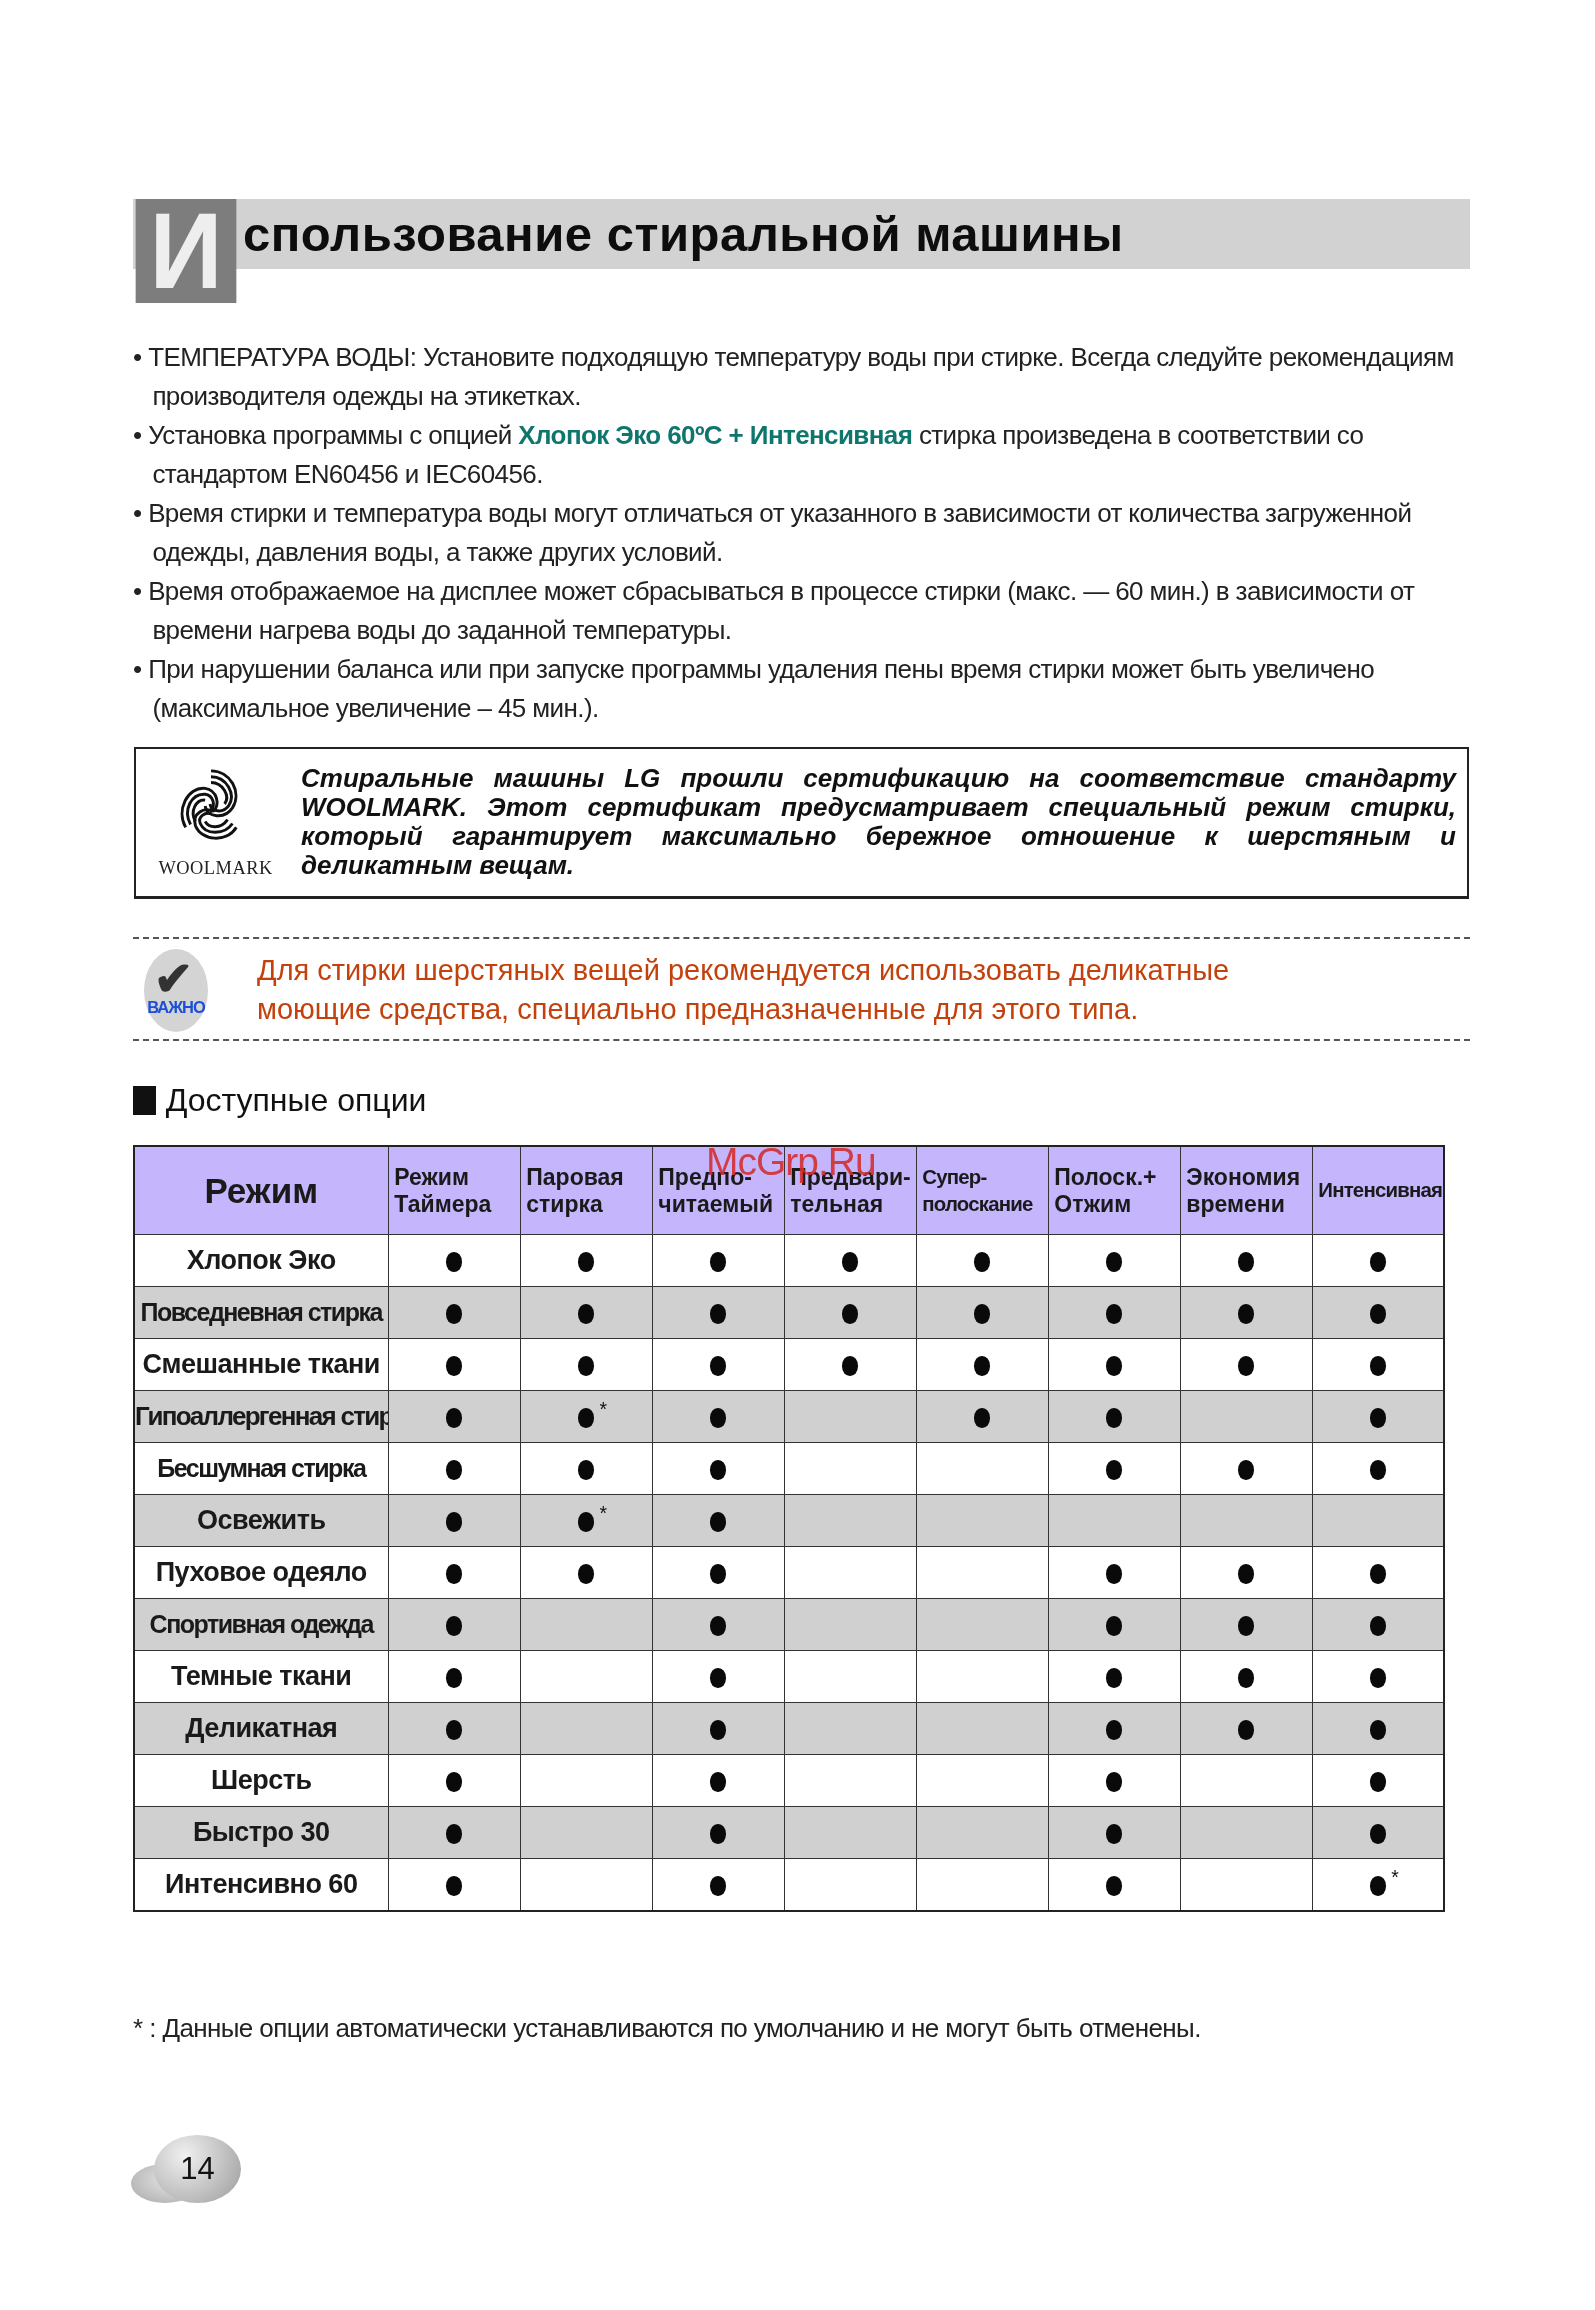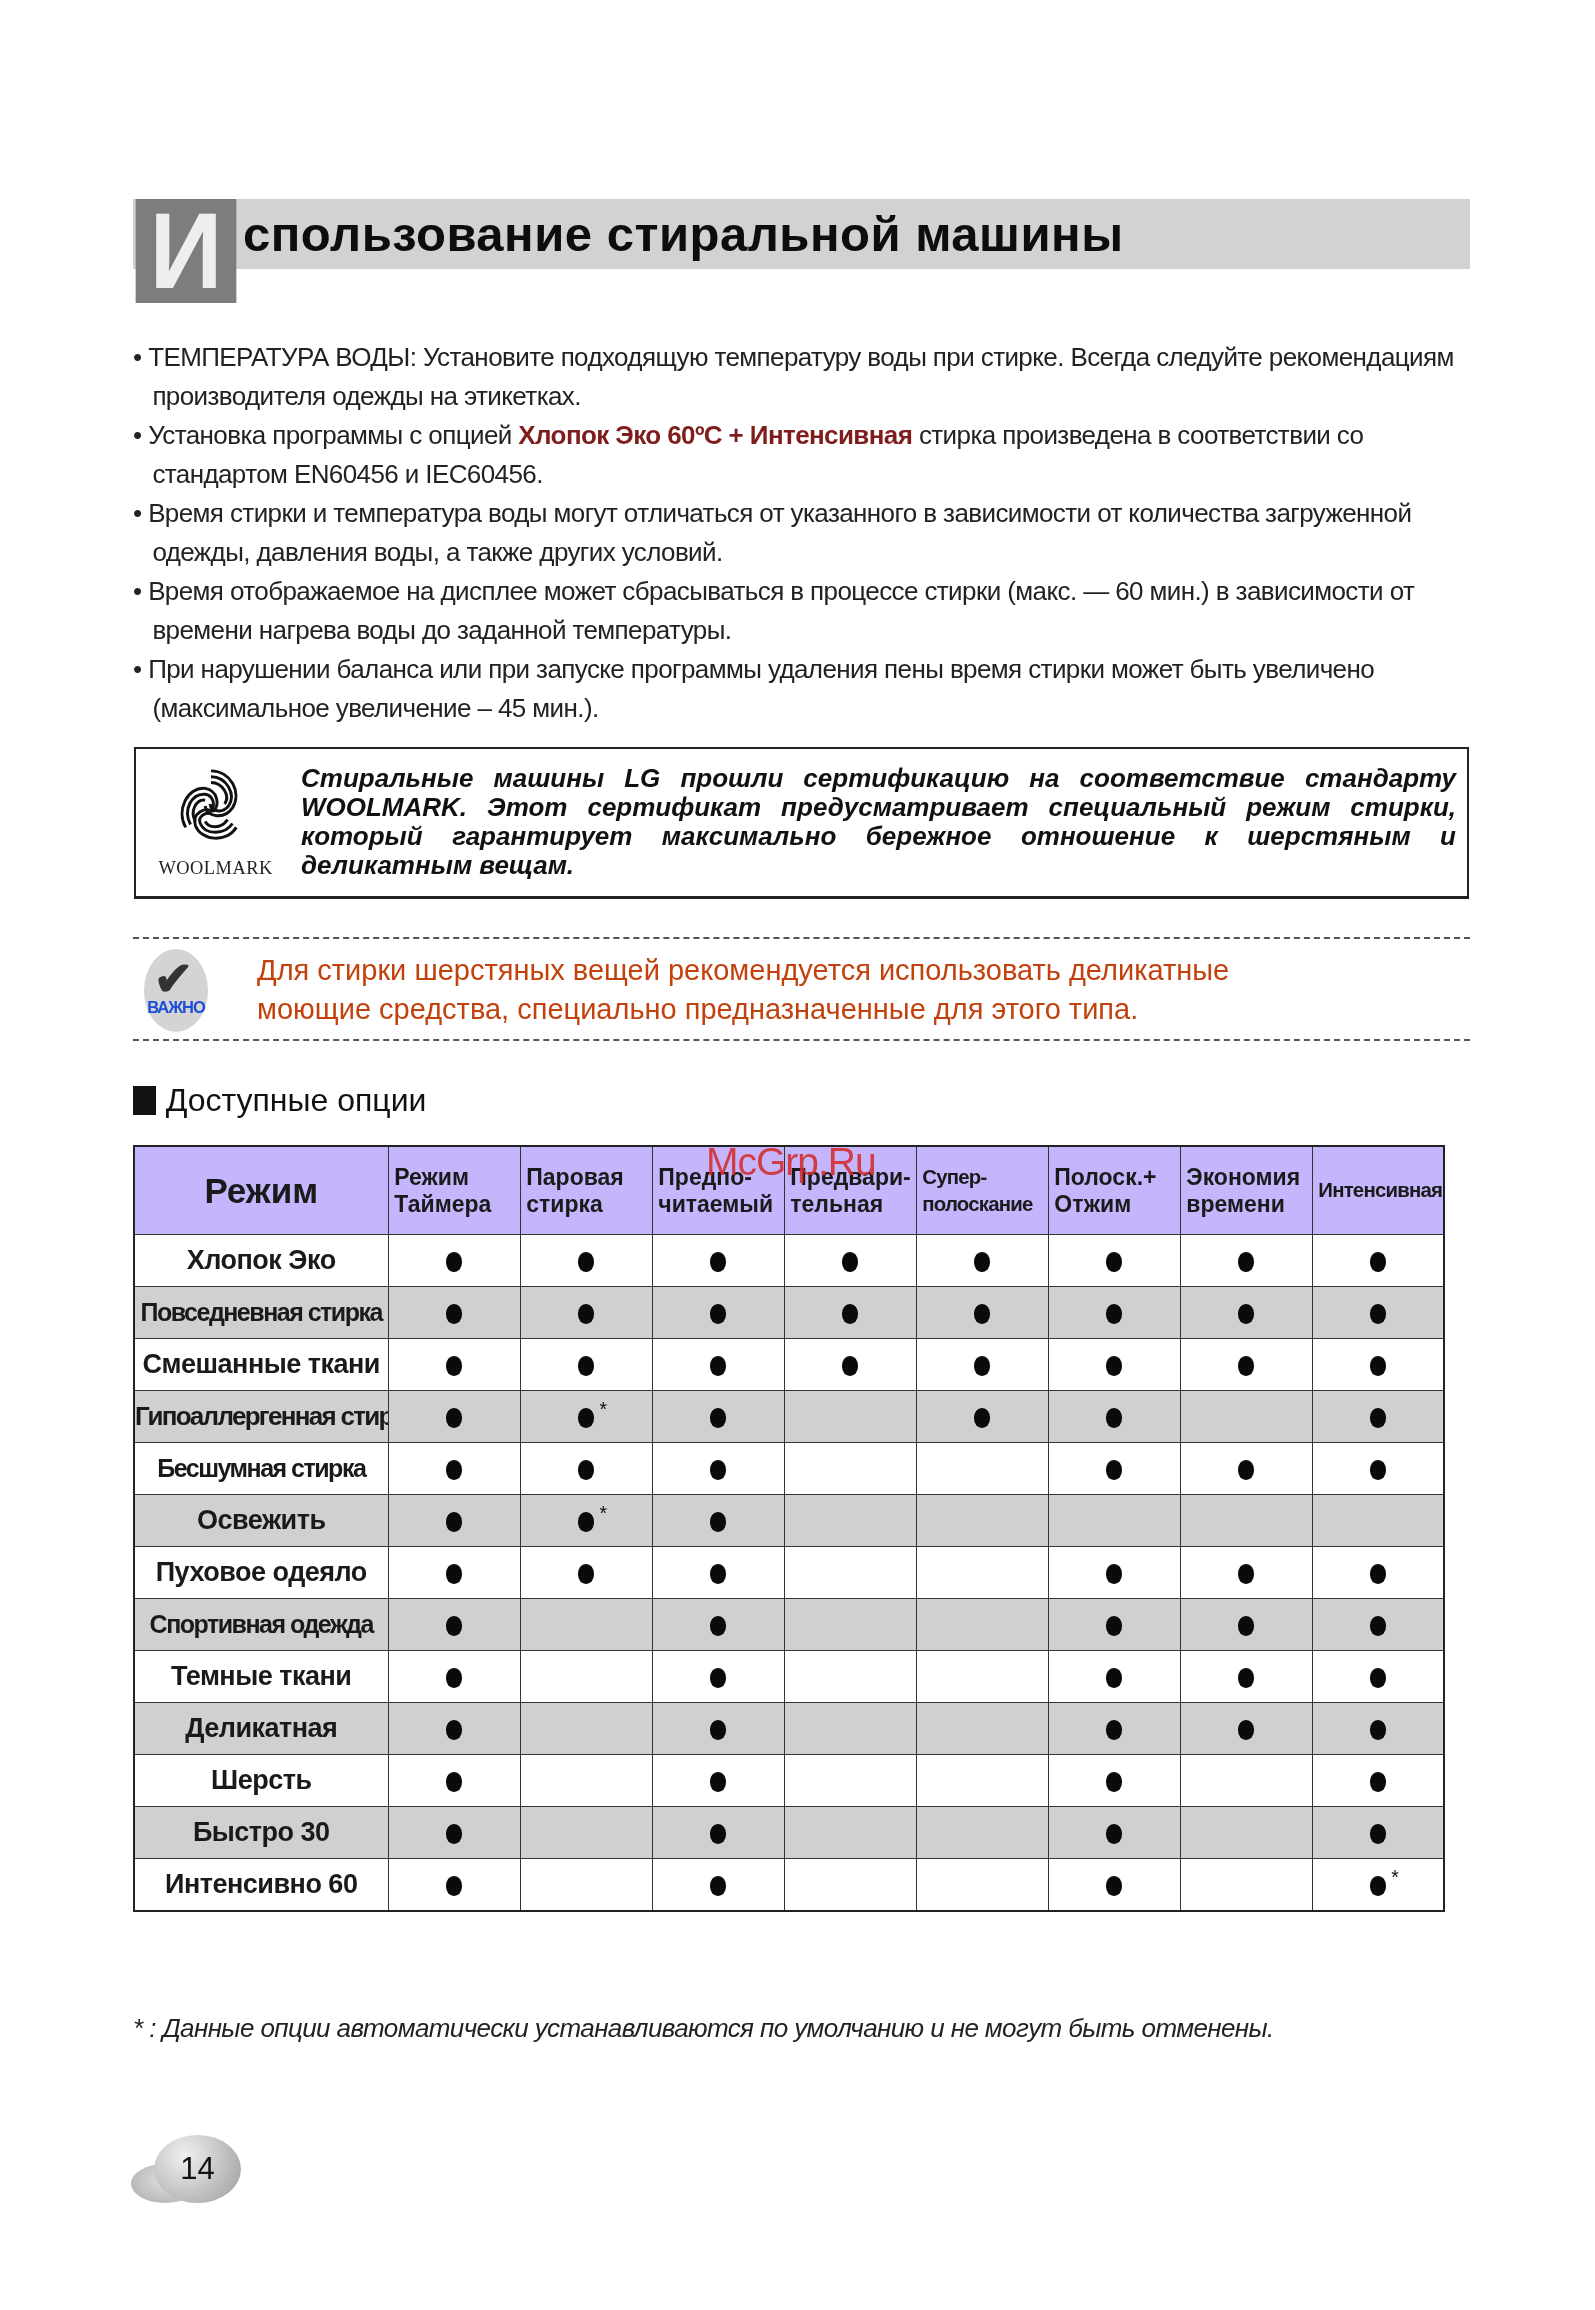--- a/index.html
+++ b/index.html
@@ -19,21 +19,21 @@
     }
     .title-text {
       position: absolute; left: 243px; top: 199px; height: 70px; line-height: 70px;
       font-size: 49px; font-weight: bold; color: #0d0d0d; letter-spacing: 0.5px;
     }
     .bullets { position: absolute; left: 133px; top: 338px; width: 1339px; }
     .bullet {
       font-size: 26px; line-height: 39px; color: #222; padding-left: 19.4px; text-indent: -19.4px;
       transform-origin: left; letter-spacing: -0.6px;
     }
-    .bullet b { color: #7f1d1d; }
+    .bullet b { color: #0f766e; }
     .wool-box {
       position: absolute; left: 134px; top: 747px; width: 1331px; height: 147px;
       border: 2.9px solid #222; border-bottom-width: 3.9px; background: #fff;
     }
     .wool-logo { position: absolute; left: 11.6px; top: 13.6px; width: 126px; height: 121px; }
     .wool-logo svg { display: block; margin: 0 auto; }
     .wool-logo-text {
       position: absolute; left: 0; top: 95px; width: 136px; text-align: center;
       font-family: "Liberation Serif", serif; font-size: 18.4px; letter-spacing: 0.5px; color: #222;
     }
@@ -85,21 +85,21 @@
       font-weight: bold; font-size: 27px; letter-spacing: -0.5px; white-space: nowrap; overflow: hidden;
     }
     table.opts td.mode.tight { font-size: 25px; letter-spacing: -1.5px; }
     table.opts td.mode.tighter { font-size: 26px; letter-spacing: -1.7px; }
     .dot {
       display: inline-block; width: 15.5px; height: 19.4px; border-radius: 50%; background: #0a0a0a;
       vertical-align: middle; position: relative;
     }
     .star { position: absolute; left: 21.3px; top: -9.7px; font-size: 19.4px; color: #111; }
     .footnote {
-      position: absolute; left: 133px; top: 2013px; font-size: 26px; color: #222; letter-spacing: -0.6px; font-style: italic;
+      position: absolute; left: 133px; top: 2013px; font-size: 26px; color: #222; letter-spacing: -0.6px;
     }
     .page-num-wrap { position: absolute; left: 131px; top: 2135px; width: 116px; height: 73px; }
     .page-shadow {
       position: absolute; left: 0; top: 29px; width: 68px; height: 39px; border-radius: 50%;
       background: radial-gradient(ellipse at 60% 40%, #e6e6e6, #a8a8a8);
     }
     .page-circle {
       position: absolute; left: 23px; top: 0; width: 87px; height: 68px; border-radius: 50%;
       background: radial-gradient(circle at 35% 30%, #f0f0f0, #b0b0b0 75%, #999);
       text-align: center; line-height: 68px; font-size: 31px; color: #111;

